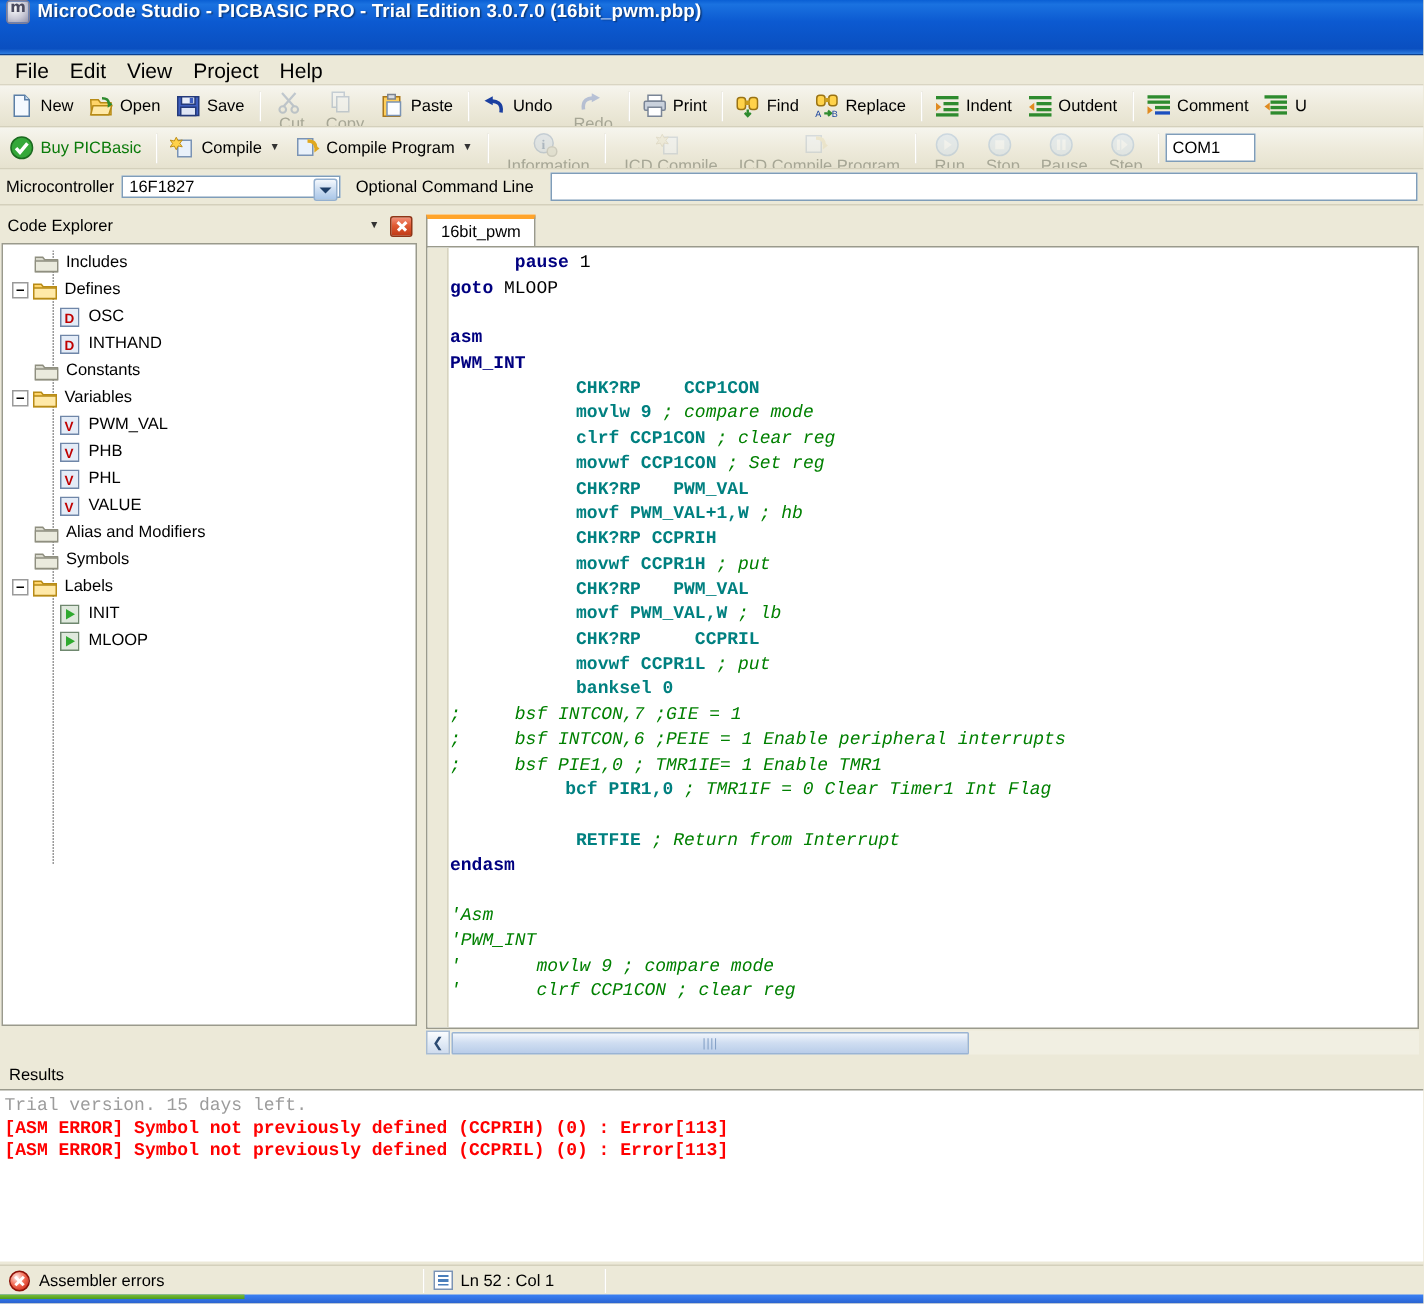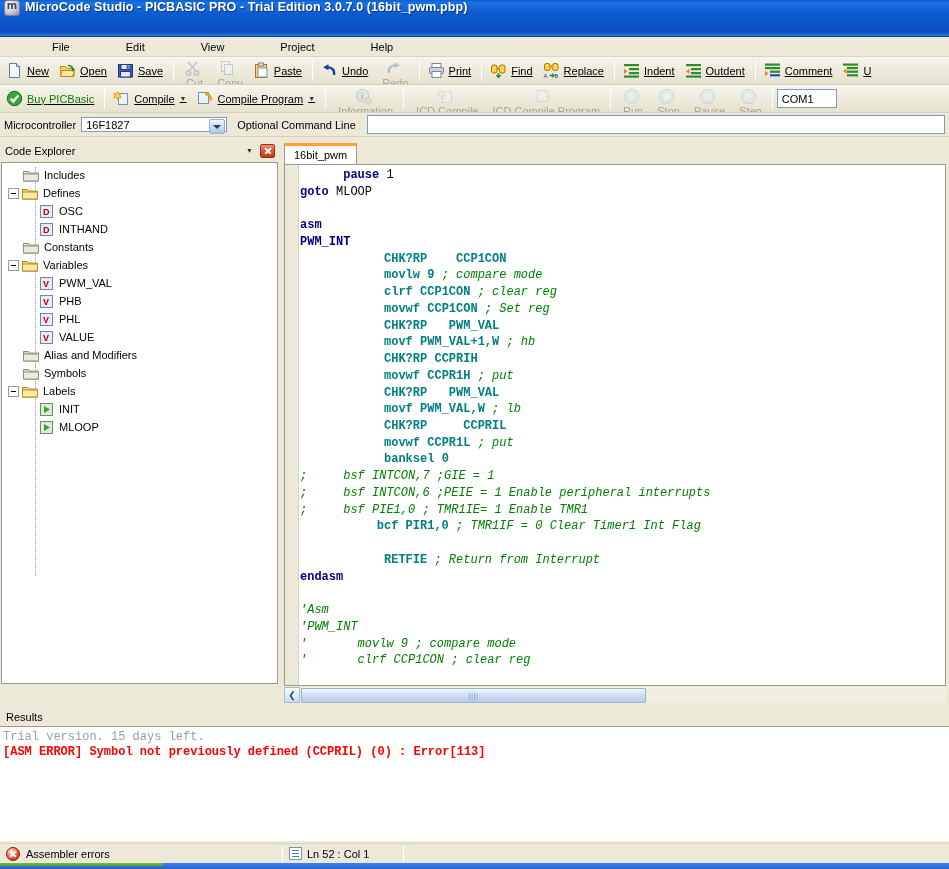--- a/index.html
+++ b/index.html
@@ -40,34 +40,34 @@
     text-shadow: 1px 1px 1px rgba(0,0,0,0.45);
     white-space: nowrap; letter-spacing: 0.1px;
   }
 
   
   .menubar {
     height: 20px; background: #ece9d8;
     display: flex; align-items: center; padding-left: 3px;
     border-bottom: 1px solid #d9d5c3;
   }
-  .menu-item { padding: 2px 7px; font-size: 11px; color: #000; cursor: default; margin-left: 42px; }
+  .menu-item { padding: 2px 7px; font-size: 14px; color: #000; cursor: default; }
 
   
   .toolbar {
     height: 28px;
     background: linear-gradient(to bottom, #f6f5ee 0%, #eeebdc 50%, #e6e2cf 100%);
     display: flex; align-items: center; overflow: hidden;
     border-bottom: 1px solid #d4d0bc;
     padding-left: 2px;
   }
   .tbtn {
     display: flex; align-items: center; height: 24px;
     padding: 0 5px 0 3px; white-space: nowrap; cursor: default;
-    color: #000; font-size: 11px; border: 1px solid transparent; flex: 0 0 auto; text-decoration: underline;
+    color: #000; font-size: 11px; border: 1px solid transparent; flex: 0 0 auto;
   }
   .tbtn.disabled { color: #a6a695; flex-direction: column; }
   .tbtn .lbl { margin-left: 4px; }
   .tsep { width: 1px; height: 20px; background: #c6c2ae; margin: 0 4px; flex: 0 0 auto; border-right: 1px solid #fff; }
   .tarrow { margin-left: 5px; font-size: 7px; color: #333; }
   .tbtn.disabled .tarrow { color: #aaa; }
   .ico { width: 17px; height: 17px; position: relative; flex: 0 0 auto; display: inline-block; }
   .ico svg { display: block; }
   .dim { opacity: 0.38; }
 
@@ -740,20 +740,21 @@
       </div>
     </div>
   </div>
 
   <div class="results">
     <div class="res-head">
       <span>Results</span>
     </div>
     <div class="res-body">
       <div class="res-line trial">Trial version. 15 days left.</div>
+      <div class="res-line err">[ASM ERROR] Symbol not previously defined (CCPRIH) (0) : Error[113]</div>
       <div class="res-line err">[ASM ERROR] Symbol not previously defined (CCPRIL) (0) : Error[113]</div>
     </div>
   </div>
 
   <div class="statusbar">
     <div class="sb-cell">
       <span class="err-ico"></span>
       <span>Assembler errors</span>
     </div>
     <div class="sb-grow"></div>

